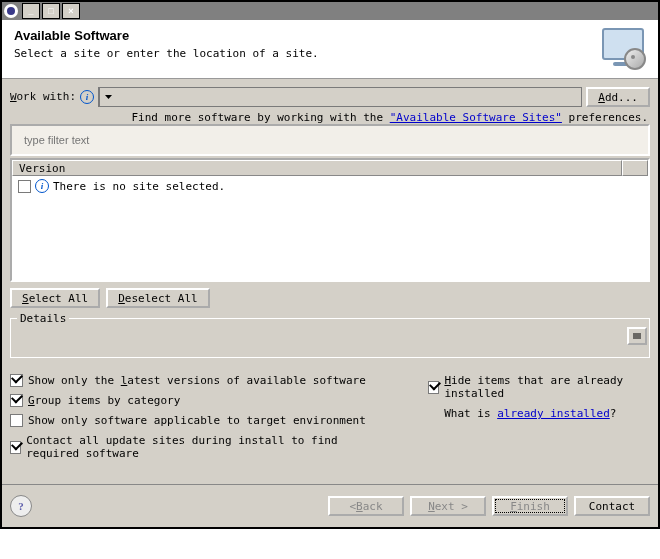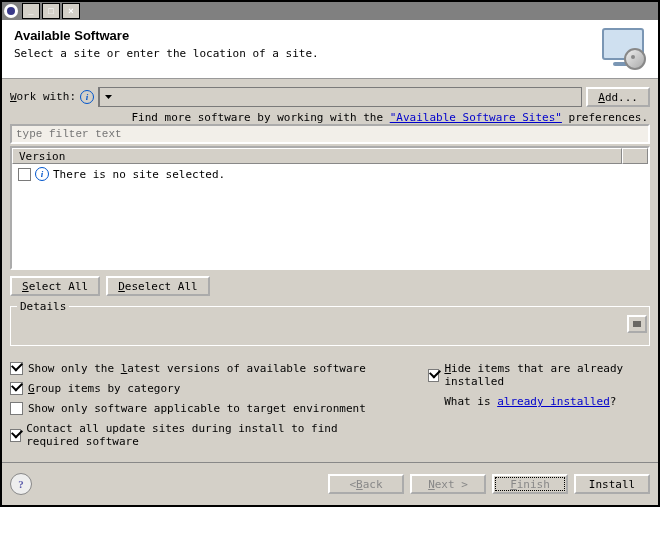--- a/index.html
+++ b/index.html
@@ -25,37 +25,37 @@
 .lbl u{text-decoration:underline}
 .info-icon{width:12px;height:12px;border-radius:50%;border:1px solid #0055cc;color:#0055cc;font-size:9px;font-weight:bold;display:inline-flex;align-items:center;justify-content:center;font-family:serif;font-style:italic}
 .combo{flex:1;display:flex;height:18px;border:1px solid #7a7a7a}
 .combo-input{flex:1;border:none;background:#0a246a;color:#fff;padding:0 4px;font-family:monospace;font-size:11px;outline:none}
 .combo-btn{width:16px;background:#d4d0c8;border-left:1px solid #7a7a7a;display:flex;align-items:center;justify-content:center;cursor:pointer}
 .combo-btn svg{width:7px;height:4px}
 .btn{height:20px;padding:0 10px;background:#d4d0c8;border:2px outset #fff;font-family:monospace;font-size:11px;cursor:pointer;display:inline-flex;align-items:center;justify-content:center}
 .btn.disabled{color:#888;cursor:default}
 .hint{text-align:right;font-family:monospace;font-size:11px;padding-right:2px}
 .link{color:#0000cc;text-decoration:underline;cursor:pointer}
-.filter{width:100%;box-sizing:border-box;height:20px;border:2px inset #fff;background:#f2efe9;color:#888;padding:0 4px;font-family:Liberation Mono, monospace;font-size:11px}
+.filter{width:100%;box-sizing:border-box;height:32px;border:2px inset #fff;background:#f2efe9;color:#888;padding:0 12px;font-family:Liberation Sans, sans-serif;font-size:11px}
 .tree{border:2px inset #fff;background:#fff;margin-top:2px}
 .thead{display:flex;background:#d4d0c8;height:16px}
 .th{border:1px solid;border-color:#fff #888 #888 #fff;padding:0 6px;font-family:monospace;font-size:11px;display:flex;align-items:center}
 .th.name{flex:0 0 398px}
 .th.ver{flex:1}
 .th.end{flex:0 0 12px}
 .tbody{height:100px;padding:2px}
 .row{display:flex;align-items:center;gap:4px;padding:1px 4px}
 .chk{width:11px;height:11px;border:1px solid #7a7a7a;background:#fff;display:inline-block;position:relative;cursor:pointer}
 .chk.checked::after{content:"";position:absolute;left:1px;top:-1px;width:8px;height:5px;border-left:2px solid #000;border-bottom:2px solid #000;transform:rotate(-45deg)}
 .row-text{font-family:monospace;font-size:11px}
 .btnrow{display:flex;gap:6px;margin:6px 0 10px 0}
 .fieldset{border:1px groove #fff;padding:4px 8px 4px 8px;margin-bottom:16px;position:relative;height:30px}
 .fieldset .legend{position:absolute;top:-7px;left:6px;background:#d4d0c8;padding:0 3px;font-family:monospace;font-size:11px}
 .fieldset .collapse{position:absolute;right:2px;top:8px;width:16px;height:14px;border:2px outset #fff;background:#d4d0c8;display:flex;align-items:center;justify-content:center;cursor:pointer}
-.opts{display:flex;gap:40px;margin-bottom:8px}
+.opts{display:flex;gap:40px;margin-bottom:18px}
 .optcol{display:flex;flex-direction:column;gap:7px}
 .opt{display:flex;align-items:center;gap:5px;font-family:monospace;font-size:11px}
 .footer{border-top:1px solid #888;padding:10px 8px;display:flex;align-items:center}
 .help-icon{width:20px;height:20px;border:1px solid #888;border-radius:50%;background:#eee;display:flex;align-items:center;justify-content:center;font-family:Georgia,serif;font-weight:bold;color:#5a5aaa;cursor:pointer}
 .footer-btns{flex:1;display:flex;justify-content:flex-end;gap:6px}
 .footer .btn{width:76px;justify-content:center}
 .btn.focus{outline:1px dotted #000;outline-offset:-4px}
 </style>
 </head>
 <body>
@@ -176,17 +176,17 @@
           <span>ack</span>
         </button>
       <button class="btn disabled">
           <u>N</u>
           <span>ext &gt;</span>
         </button>
       <button class="btn disabled focus">
           <u>F</u>
           <span>inish</span>
         </button>
-      <button class="btn">Install</button>
+      <button class="btn">Contact</button>
     </div>
   </div>
 
 </div>
 
 </body></html>

